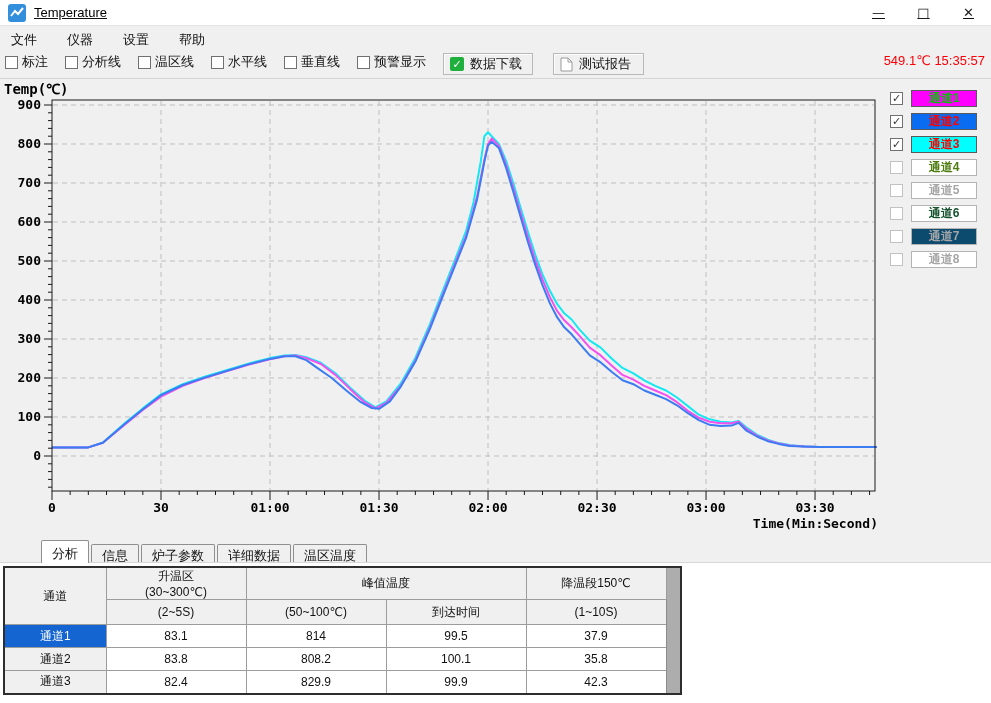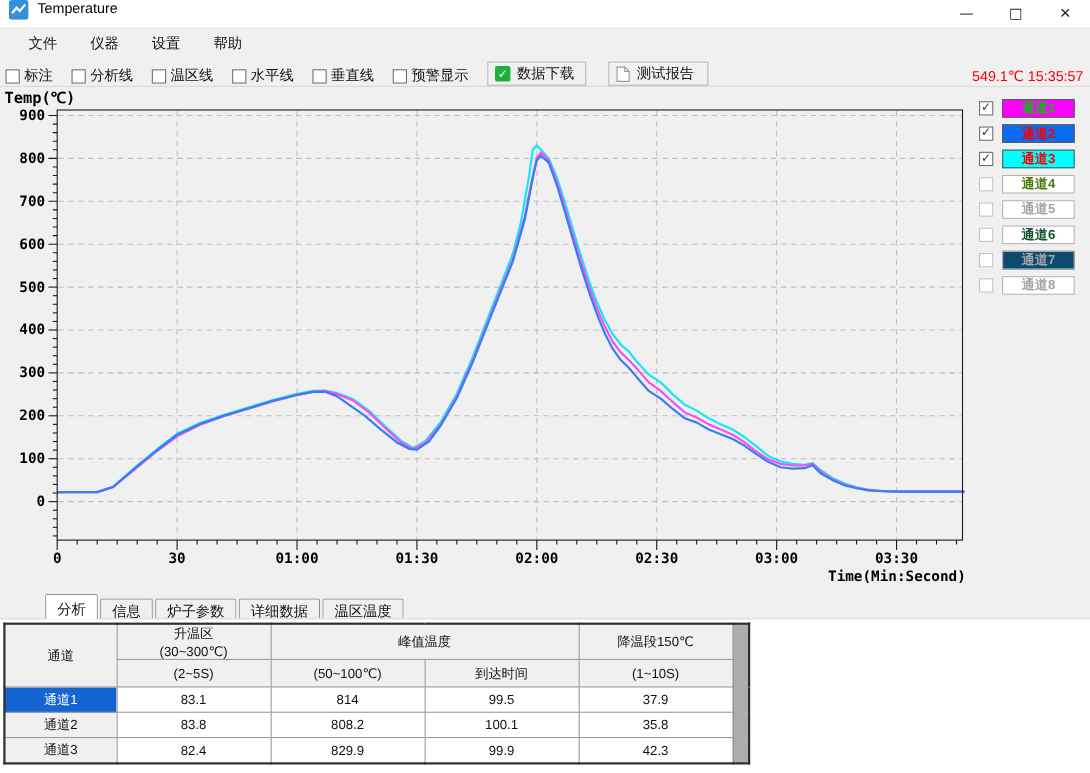--- a/index.html
+++ b/index.html
@@ -1,33 +1,33 @@
 <!DOCTYPE html>
 <html><head>
 <meta charset="utf-8">
 <style>
   * { box-sizing: border-box; margin: 0; padding: 0; }
   html,body { width: 991px; height: 703px; overflow: hidden;
     font-family: "Liberation Sans","DejaVu Sans",sans-serif; font-size: 13px; color:#111;
     background:#f0f0f0; }
   
   .titlebar { position:absolute; left:0; top:0; width:991px; height:26px; background:#ffffff;
-    display:flex; border-bottom:1px solid #e3e3e3; }
+    display:flex; align-items:center; border-bottom:1px solid #e3e3e3;text-decoration:underline; }
   .app-icon { width:18px; height:18px; margin:0 8px 0 8px; }
   .title-text { font-size:13px; color:#000; }
   .win-controls { margin-left:auto; display:flex; }
   .win-btn { width:45px; height:25px; display:flex; align-items:center; justify-content:center;
     font-size:13px; color:#222; font-family:"DejaVu Sans",sans-serif; }
   
   .menubar { position:absolute; left:0; top:26px; width:991px; height:27px; background:#f0f0f0;
-    display:flex; align-items:center; padding-left:15px; }
+    display:flex; align-items:center; padding-left:0; }
   .menu-item { padding:4px 11px; margin-right:8px; }
   
   .toolbar { position:absolute; left:0; top:53px; width:991px; height:26px; background:#f0f0f0;
-    border-bottom:1px solid #d5d5d5; display:flex; align-items:flex-end; padding-left:5px; }
+    border-bottom:1px solid #d5d5d5; display:flex; align-items:flex-start; padding-left:5px; }
   .cb-group { display:flex; align-items:center; margin-right:17px; }
   .cbx { width:13px; height:13px; background:#fff; border:1px solid #707070; display:inline-flex;
     align-items:center; justify-content:center; font-size:11px; line-height:11px; color:#333; }
   .cb-group .cb-label { margin-left:4px; }
   .tb-btn { height:22px; display:flex; align-items:center; background:#f0f0f0;
     border:1px solid #b8b8b8; box-shadow:inset 1px 1px 0 #fcfcfc; padding:0 10px 0 6px; margin-right:6px; }
   .tb-btn .ico { margin-right:6px; display:inline-flex; }
   .dl-ico { width:14px; height:14px; background:#1faf3c; border-radius:2px; color:#fff;
     font-size:11px; font-weight:bold; display:flex; align-items:center; justify-content:center; }
   .status-red { margin-left:auto; margin-right:6px; color:#fb0006; font-size:13px; }

